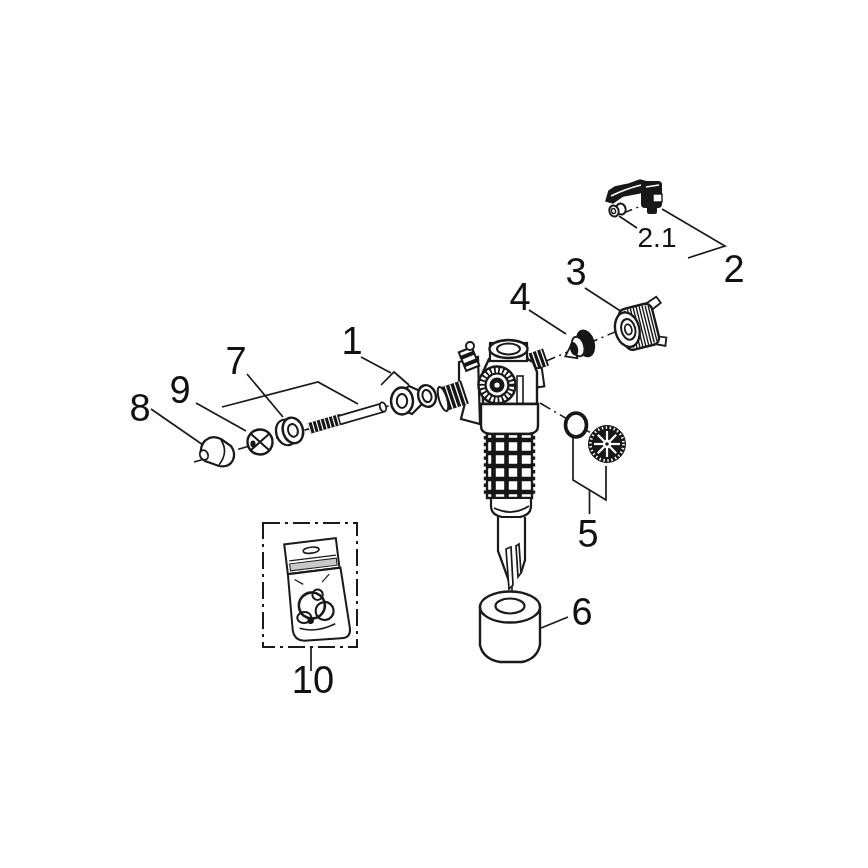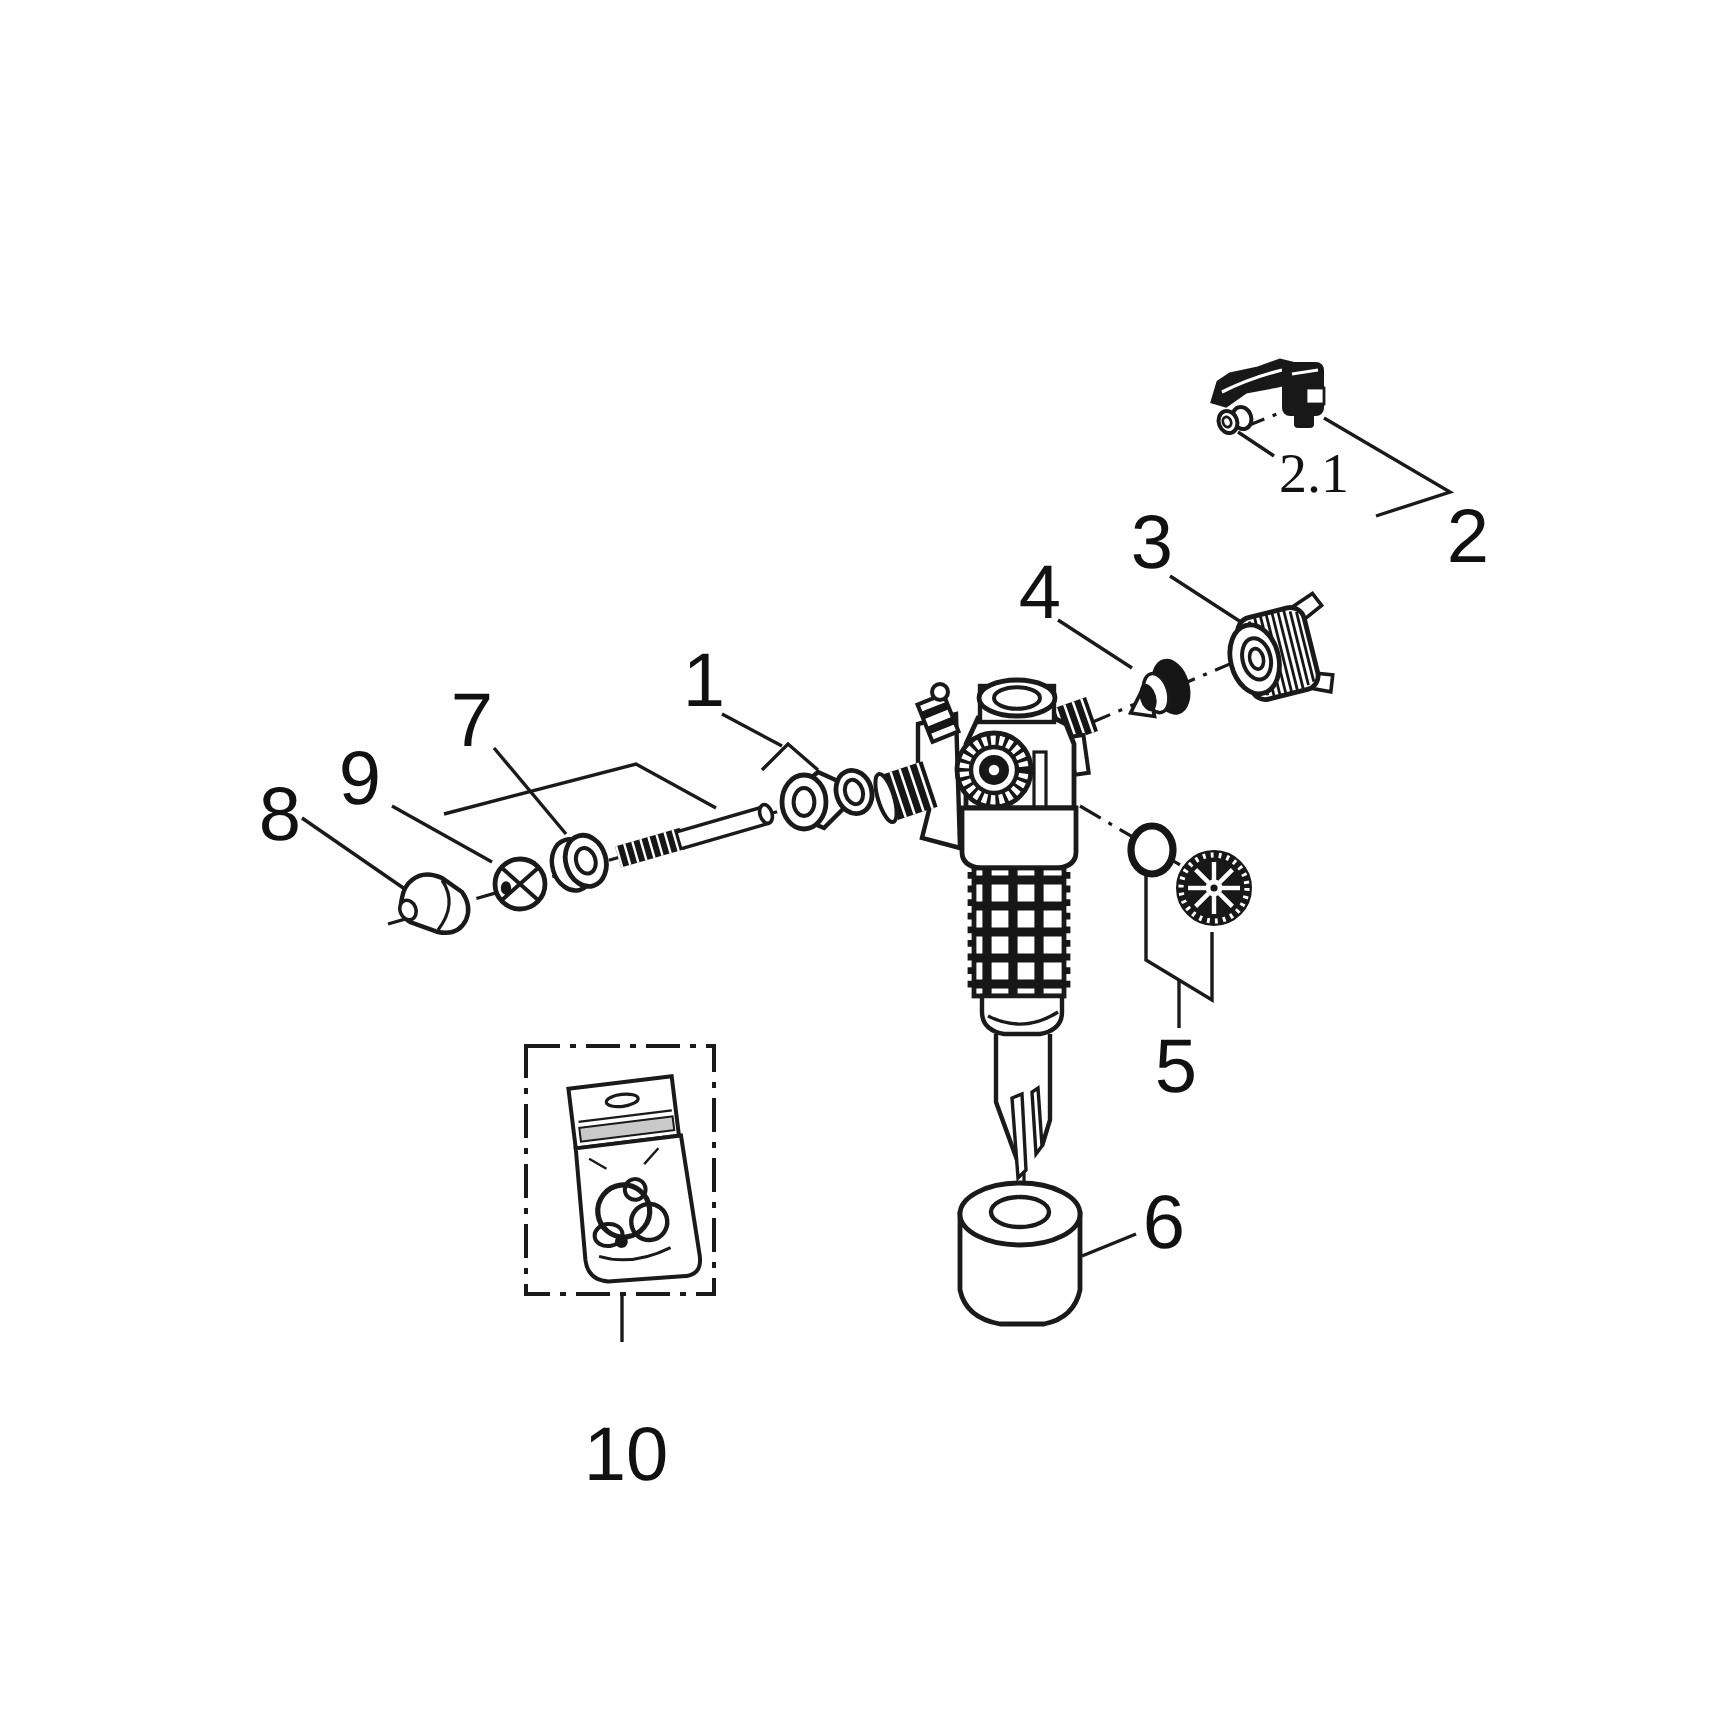--- a/index.html
+++ b/index.html
@@ -5,21 +5,21 @@
   html,body{margin:0;padding:0;background:#fff;}
   .stage{
     position:relative;width:868px;height:868px;background:#ffffff;
     font-family:"Liberation Sans", sans-serif;overflow:hidden;
   }
   .stage svg{position:absolute;left:0;top:0;}
   .lbl{
     position:absolute;transform:translate(-50%,-50%);
     font-size:38px;line-height:1;color:#111;user-select:none;white-space:nowrap;
   }
-  .lbl.small{font-size:28px;font-family:Liberation Serif, serif;}
+  .lbl.small{font-size:28px;}
   .s{fill:none;stroke:#1a1a1a;}
   .sf{fill:#ffffff;stroke:#1a1a1a;}
   .axis line{stroke:#1a1a1a;stroke-width:1.6;stroke-dasharray:12 4.5 2 4.5;}
   .ld path{fill:none;stroke:#1a1a1a;stroke-width:1.7;}
 </style>
 </head>
 <body>
 
 <div class="stage">
 
@@ -236,15 +236,15 @@
   <div class="lbl" style="left:352px;top:341px">1</div>
   <div class="lbl" style="left:734px;top:269px">2</div>
   <div class="lbl small" style="left:657px;top:238px">2.1</div>
   <div class="lbl" style="left:576px;top:272px">3</div>
   <div class="lbl" style="left:520px;top:297px">4</div>
   <div class="lbl" style="left:588px;top:534px">5</div>
   <div class="lbl" style="left:582px;top:612px">6</div>
   <div class="lbl" style="left:236px;top:361px">7</div>
   <div class="lbl" style="left:140px;top:408px">8</div>
   <div class="lbl" style="left:180px;top:390px">9</div>
-  <div class="lbl" style="left:313px;top:728px">10</div>
+  <div class="lbl" style="left:313px;top:680px">10</div>
 
 </div>
 
 </body></html>

